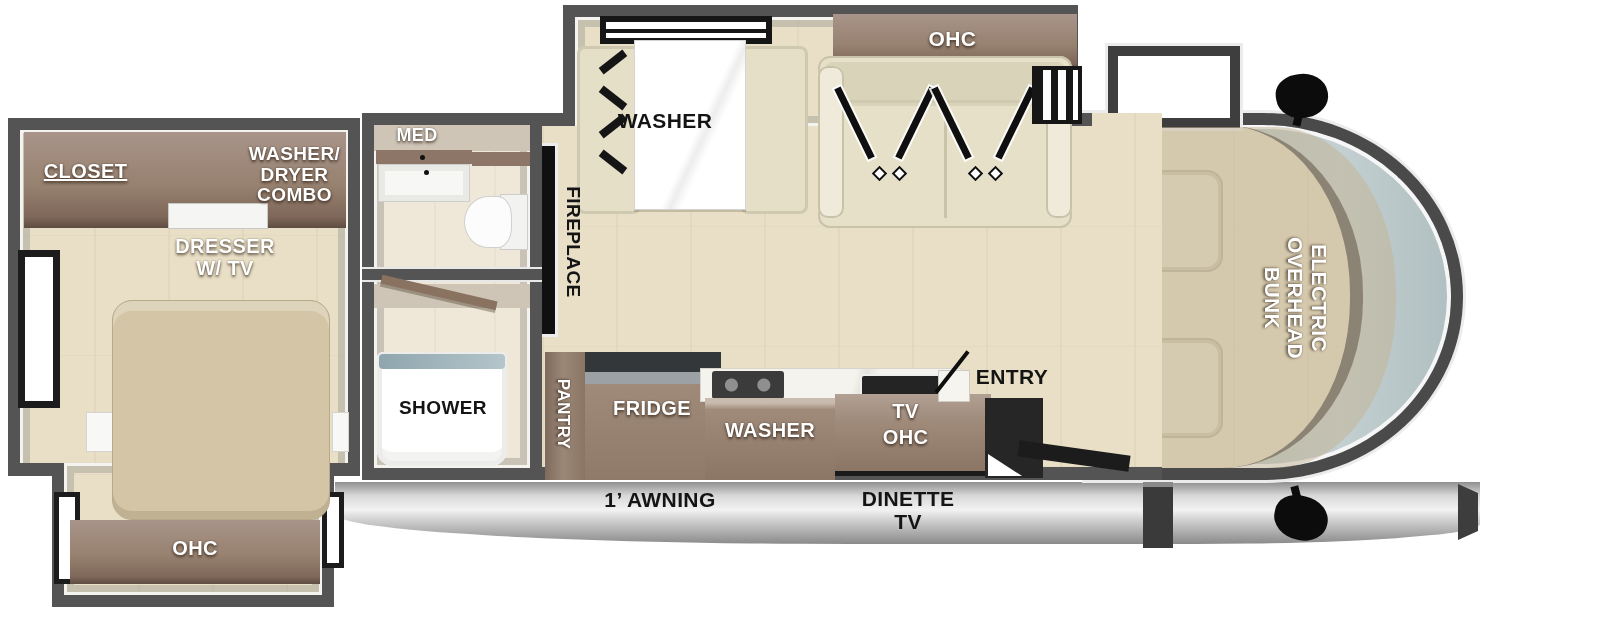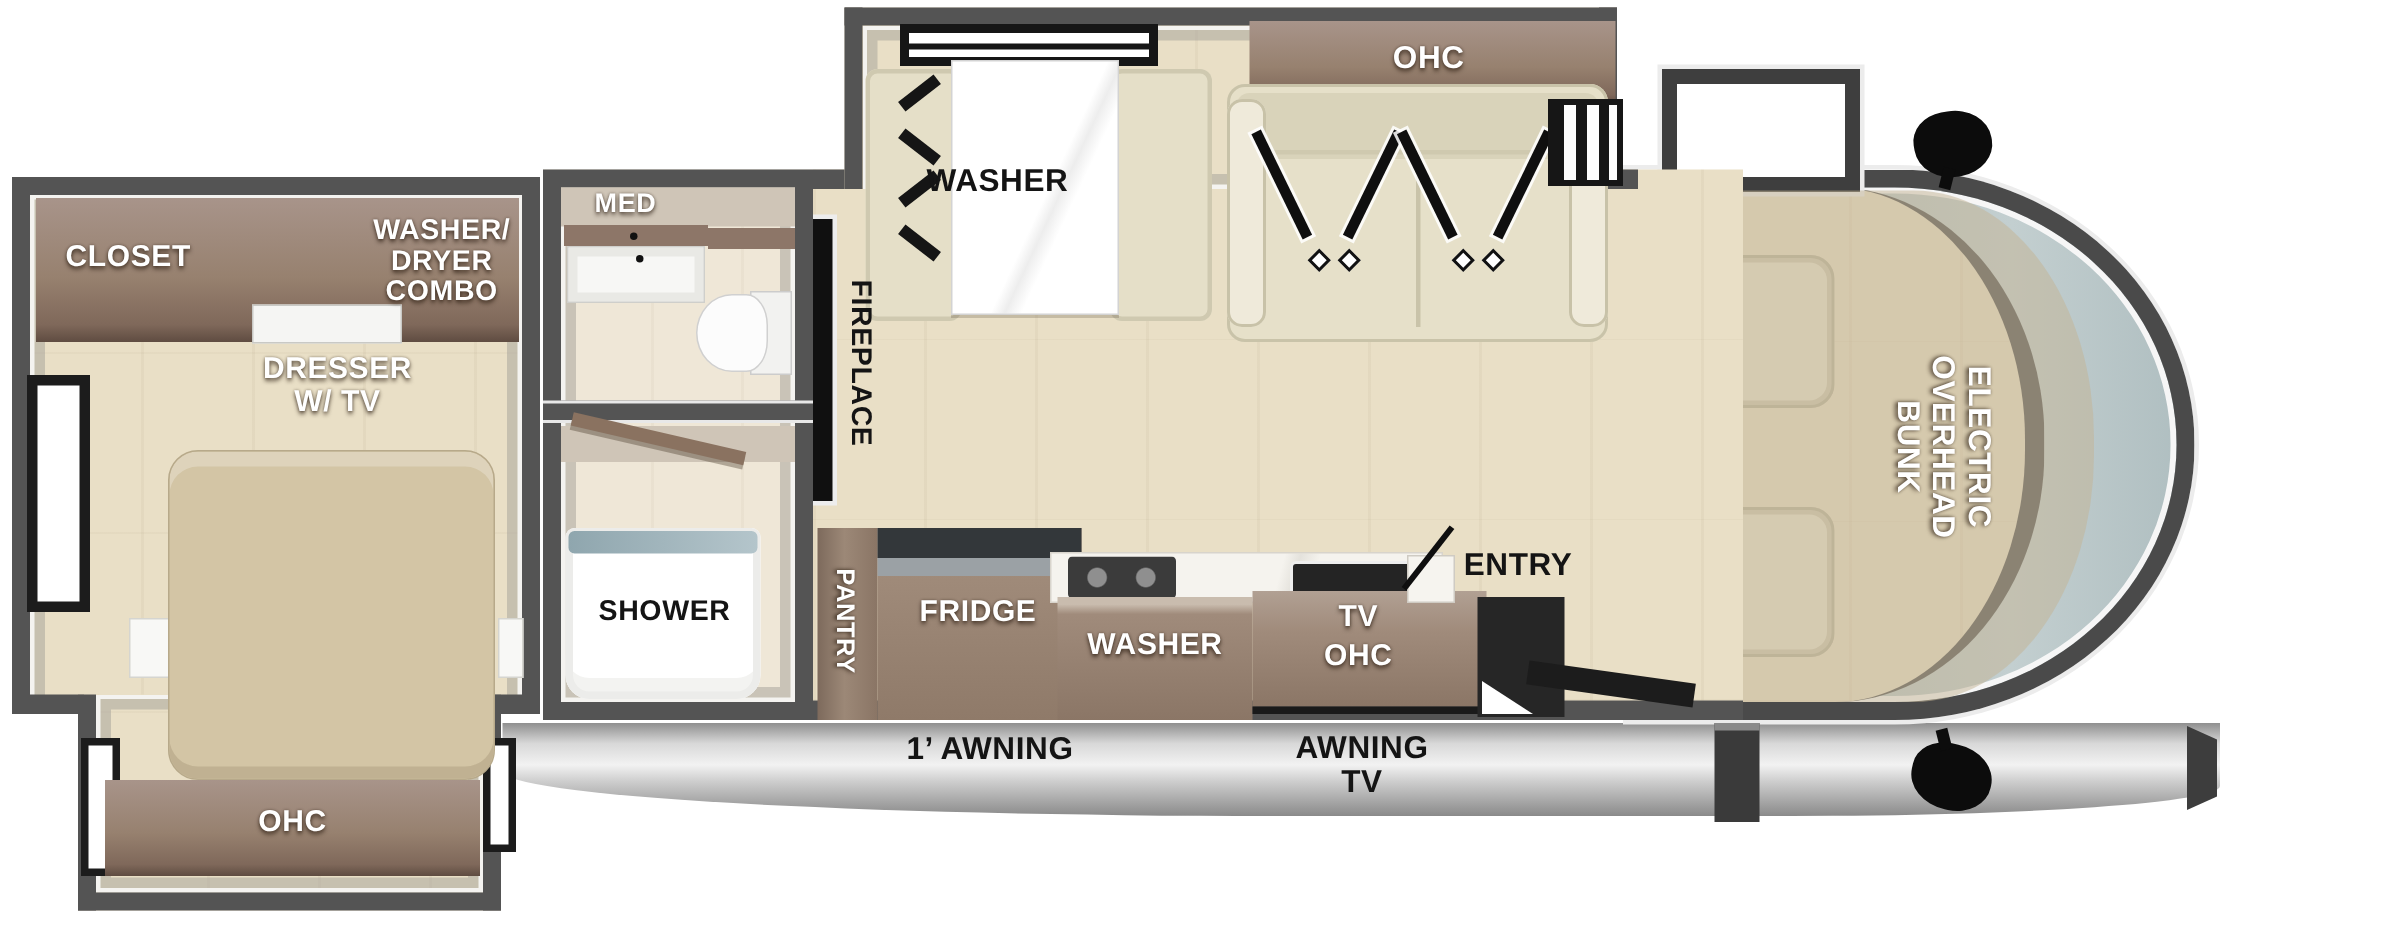--- a/index.html
+++ b/index.html
@@ -39,21 +39,21 @@
 <body>
 
 <div id="canvas">
 
   <div class="abs" style="left:335px;top:482px;width:1145px;height:62px;
               background:linear-gradient(180deg,#8f8f8f 0%,#d8d8d8 22%,#f2f2f2 45%,#cfcfcf 62%,#8a8a8a 100%);
               border-bottom-left-radius:45% 30px;border-bottom-right-radius:25% 20px;"></div>
   <div class="abs" style="left:1458px;top:484px;width:20px;height:56px;background:#3d3d3d;
               clip-path:polygon(0 0,100% 16%,100% 84%,0 100%);"></div>
   <div class="lbl b" style="left:545px;top:489px;width:230px;font-size:21px;">1’ AWNING</div>
-  <div class="lbl b" style="left:838px;top:488px;width:140px;font-size:21px;">AWNING
+  <div class="lbl b" style="left:838px;top:488px;width:140px;font-size:21px;">DINETTE
 TV</div>
 
   <div class="abs cab-glass" style="left:1085px;top:113px;width:378px;height:367px;box-sizing:border-box;
               border:12px solid #4a4a4a;border-left:none;
               border-radius:0 200px 200px 0 / 0 183px 183px 0;
               box-shadow:inset 0 0 0 4px #f6f6f6, 0 0 0 3px #ececec;"></div>
   <div class="abs floor" style="left:1085px;top:125px;width:278px;height:343px;box-sizing:border-box;
               border-right:13px solid #4f4f4f;
               border-radius:0 140px 140px 0 / 0 168px 168px 0;"></div>
 
@@ -203,21 +203,21 @@
   </div>
   <div class="lbl b" style="left:387px;top:398px;width:112px;font-size:19px;">SHOWER</div>
 
   <div class="room floor" style="left:8px;top:118px;width:352px;height:358px;border-bottom:none;"></div>
   <div class="wall" style="left:8px;top:463px;width:48px;height:13px;"></div>
   <div class="wall" style="left:320px;top:463px;width:40px;height:13px;"></div>
 
   <div class="cabinet" style="left:24px;top:132px;width:322px;height:96px;"></div>
   <div class="abs" style="left:168px;top:203px;width:100px;height:26px;background:#f5f5f3;border:1px solid #c9c9c5;
               box-sizing:border-box;"></div>
-  <div class="lbl w" style="left:28px;top:161px;width:115px;font-size:20px;">CLOSET</div>
+  <div class="lbl w" style="left:28px;top:161px;width:115px;font-size:20px;text-decoration:underline;">CLOSET</div>
   <div class="lbl w" style="left:150px;top:236px;width:150px;font-size:20px;">DRESSER
 W/ TV</div>
   <div class="lbl w" style="left:232px;top:144px;width:125px;font-size:19px;">WASHER/
 DRYER
 COMBO</div>
 
   <div class="win" style="left:18px;top:250px;width:42px;height:158px;border-width:7px;"></div>
 
   <div class="abs" style="left:86px;top:412px;width:26px;height:38px;background:#f8f8f6;border:1px solid #d5d5d0;"></div>
   <div class="abs" style="left:332px;top:412px;width:15px;height:38px;background:#f8f8f6;border:1px solid #d5d5d0;"></div>

